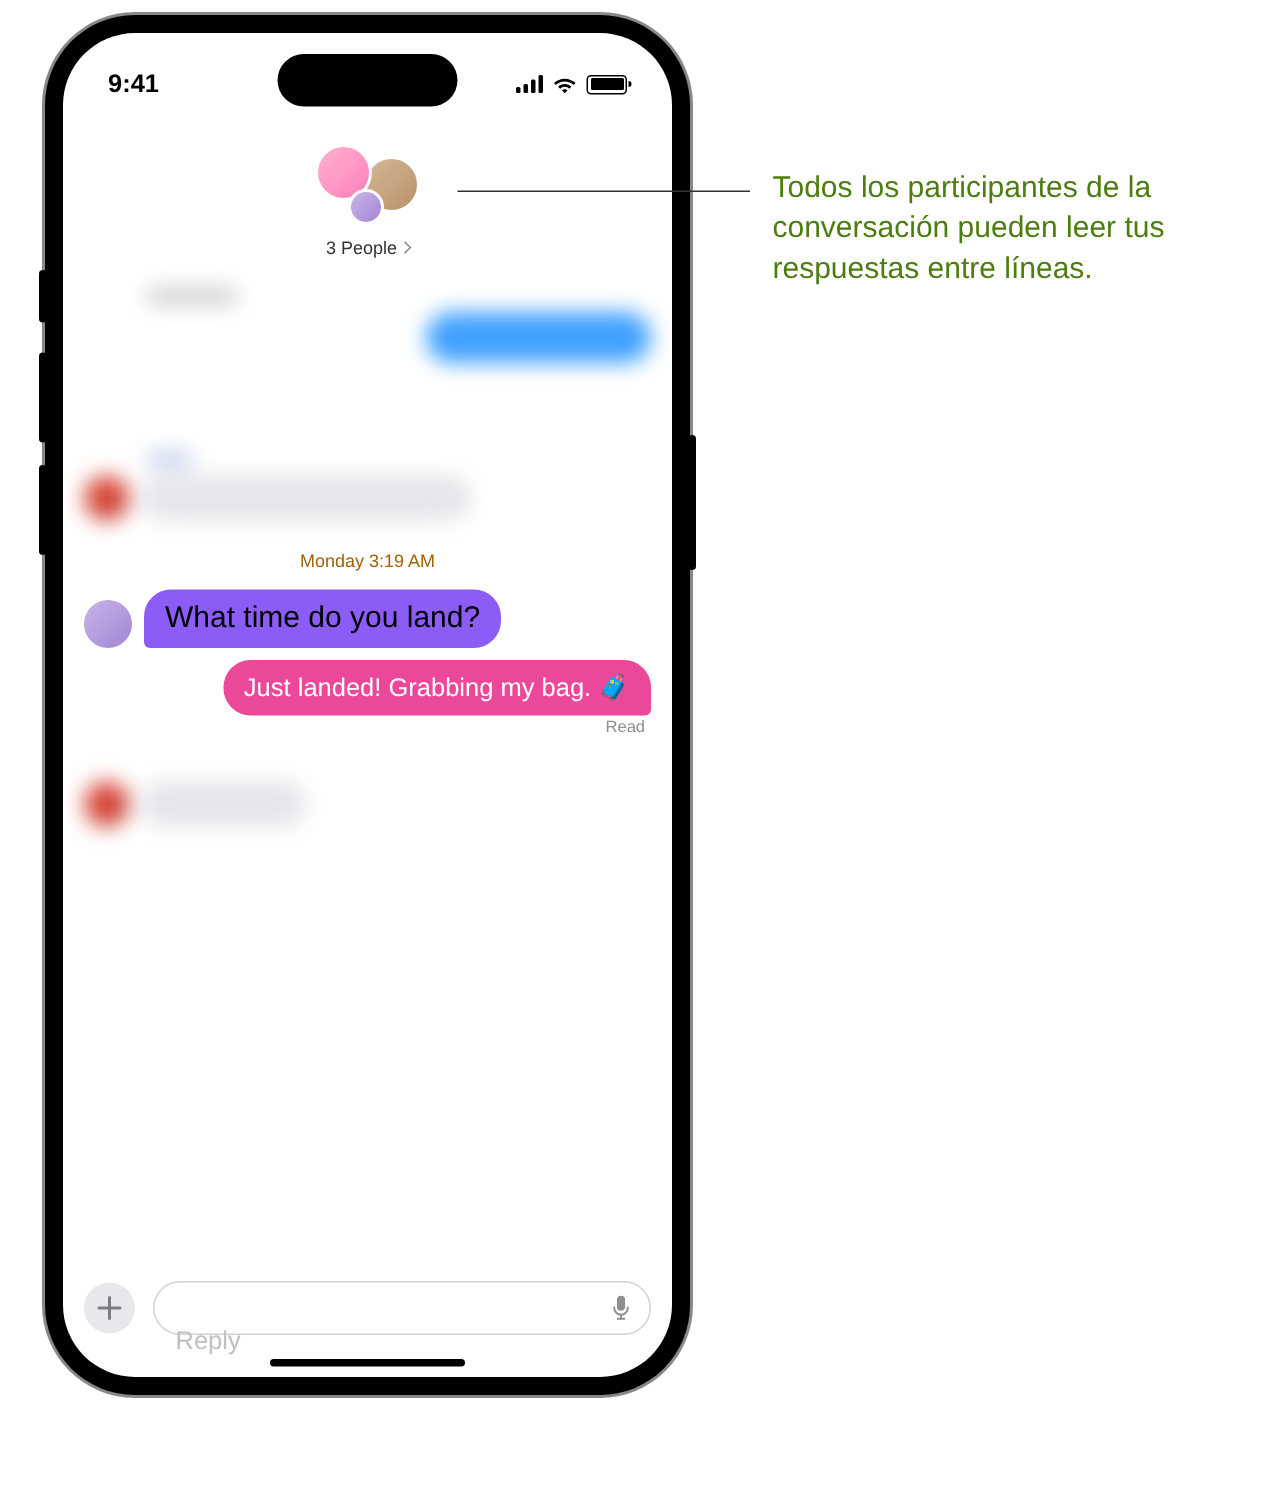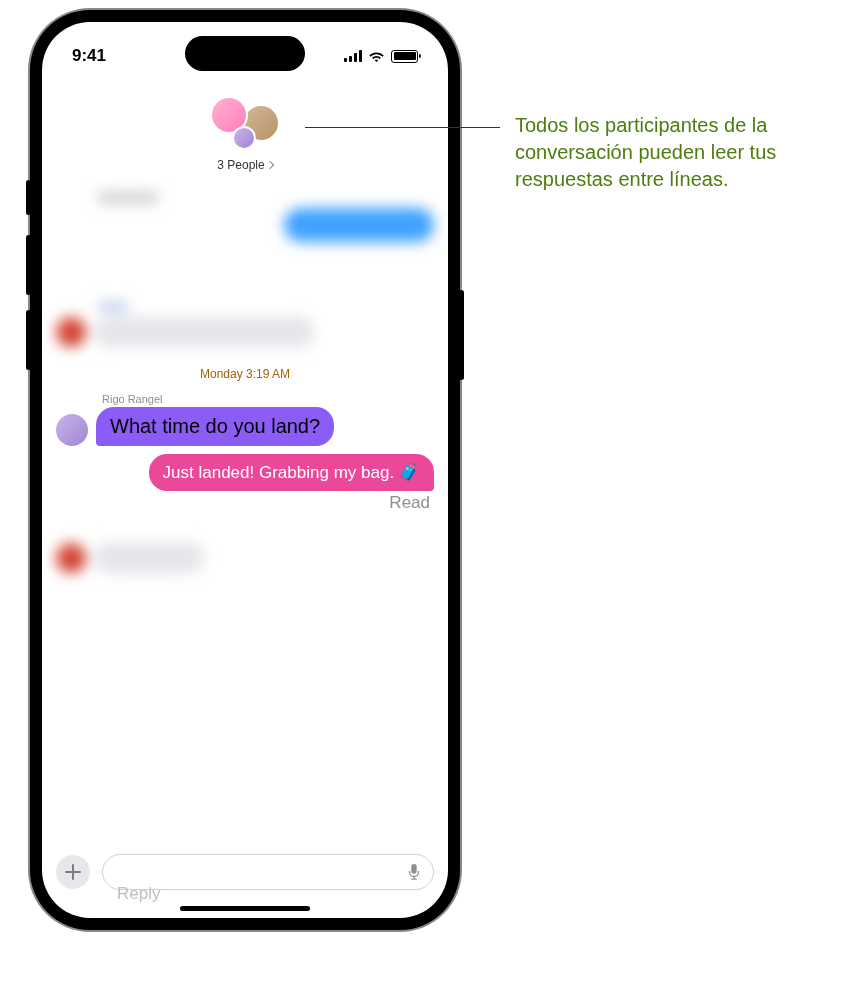--- a/index.html
+++ b/index.html
@@ -284,21 +284,21 @@
       background: #ec4899;
       color: #fff;
       padding: 8px 14px;
       border-radius: 18px;
       border-bottom-right-radius: 4px;
       font-size: 17px;
       max-width: 85%;
     }
     .read-status {
       text-align: right;
-      font-size: 17px;
+      font-size: 11px;
       color: #8e8e93;
       margin-right: 4px;
       font-weight: 500;
     }
     .input-bar {
       position: absolute;
       bottom: 18px;
       left: 0;
       right: 0;
       padding: 10px 14px;
@@ -418,21 +418,20 @@
       <div class="blurred-block" style="margin-top:60px;">
         <div class="blur-grey-name"></div>
         <div class="blur-row">
           <div class="blur-avatar blur-avatar-red"></div>
           <div class="blur-grey-bubble" style="width:220px;"></div>
         </div>
       </div>
 
       <div class="timestamp">Monday 3:19 AM</div>
 
-      <div class="sender-name">Rigo Rangel</div>
       <div class="msg-row">
         <div class="msg-avatar"></div>
         <div class="bubble-in">What time do you land?</div>
       </div>
 
       <div class="msg-row-out">
         <div class="bubble-out">Just landed! Grabbing my bag. 🧳</div>
       </div>
       <div class="read-status">Read</div>
 

